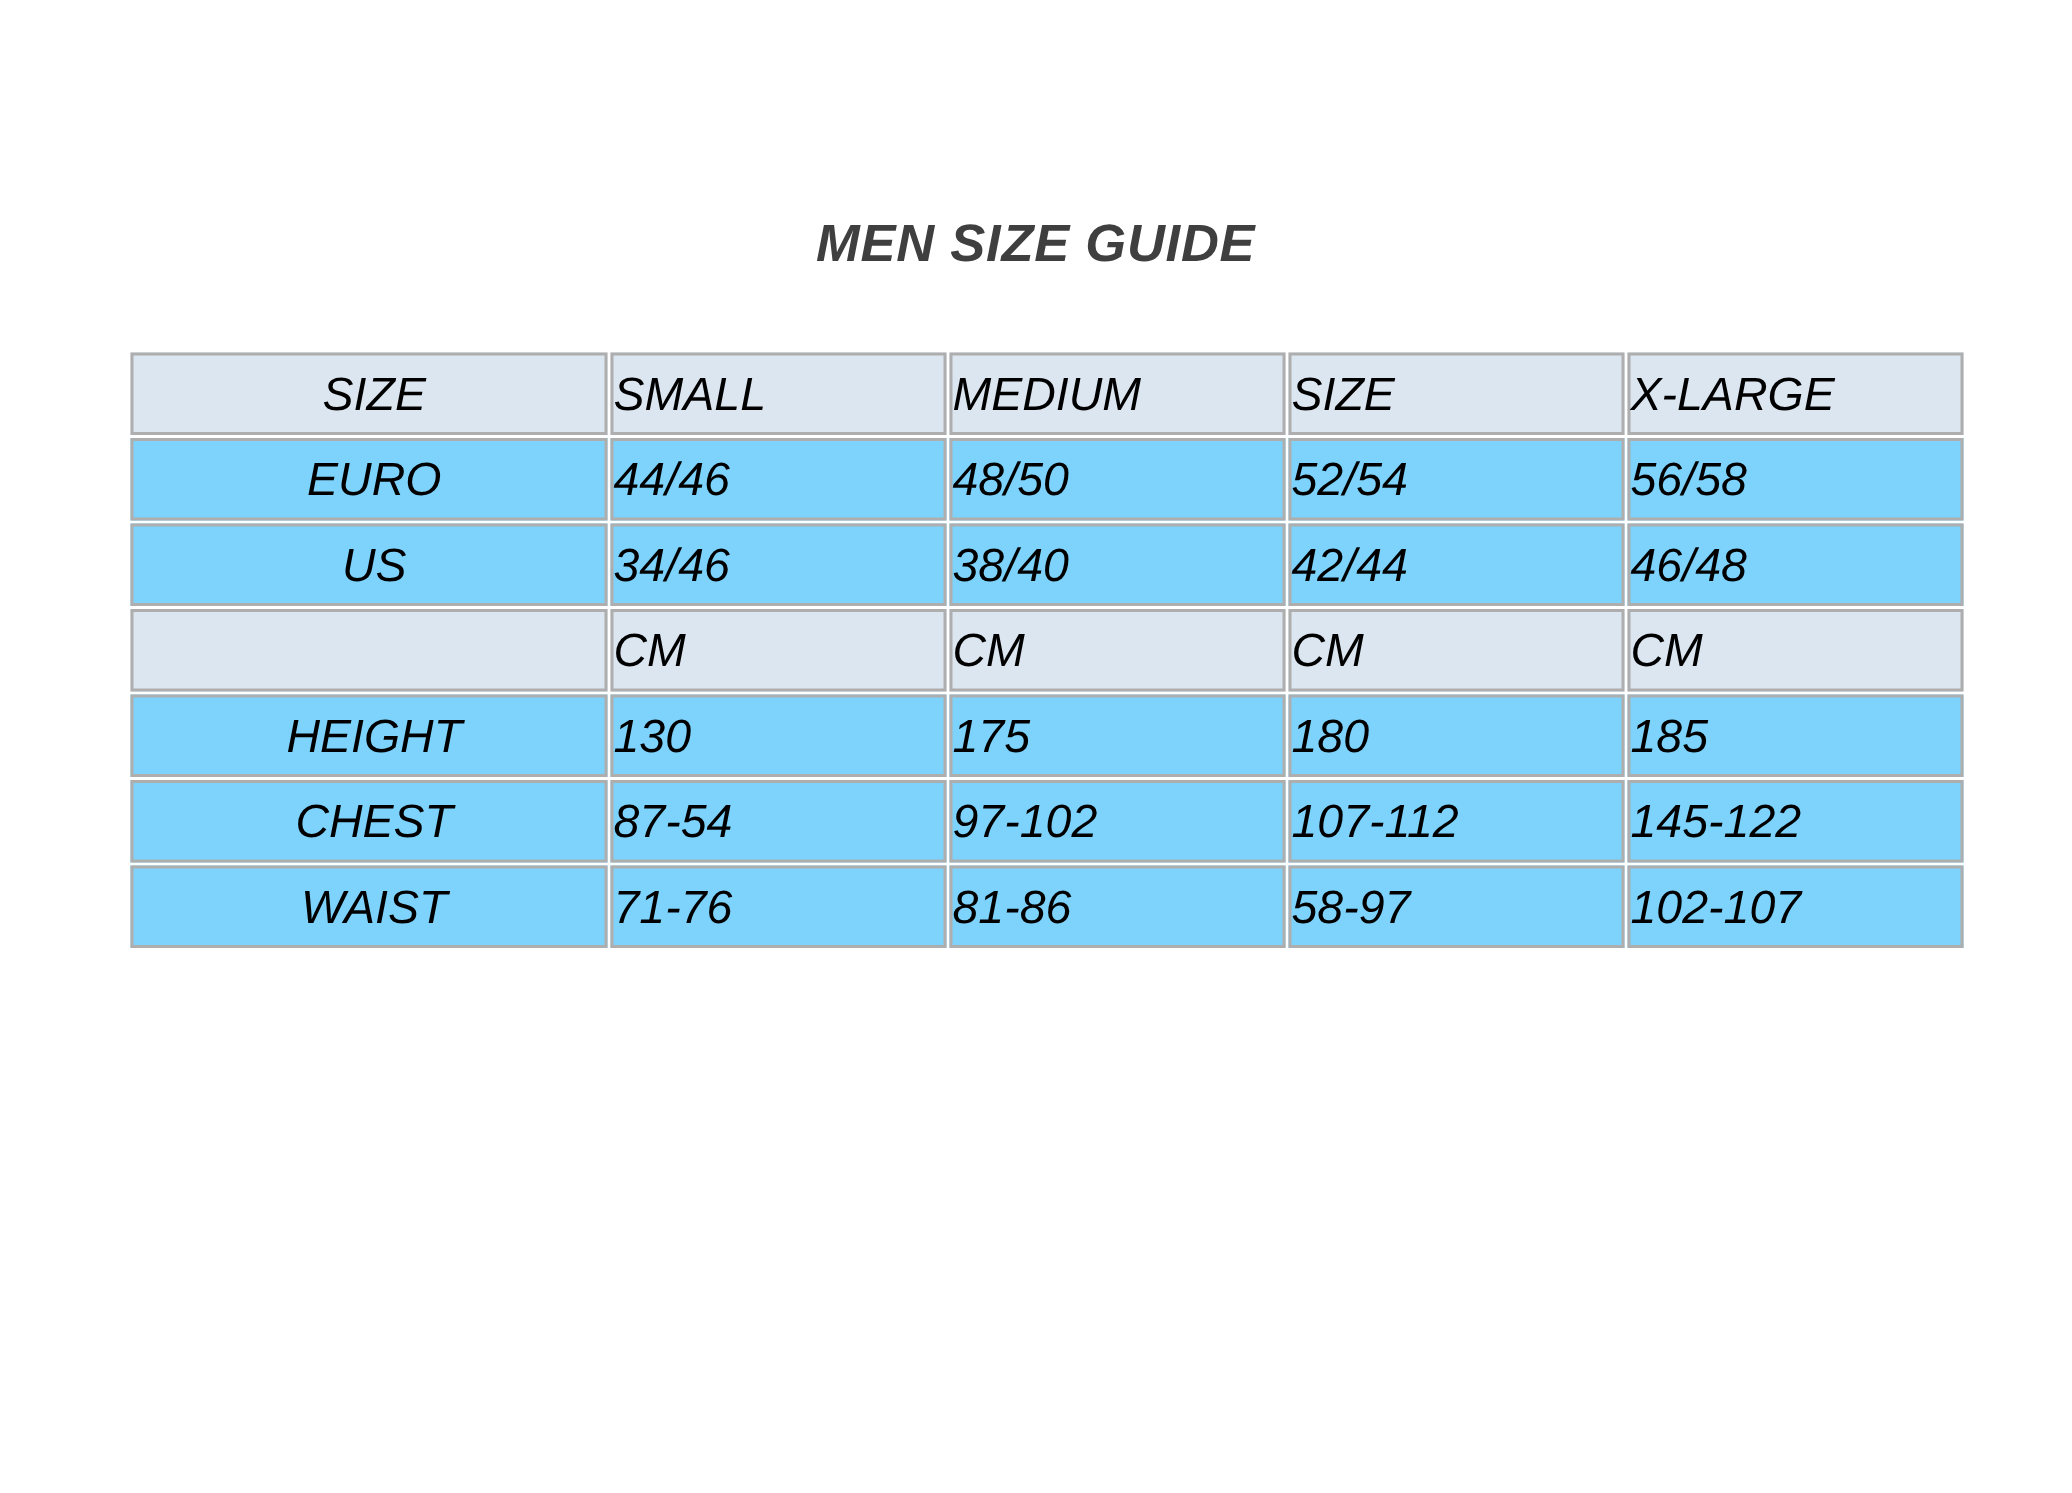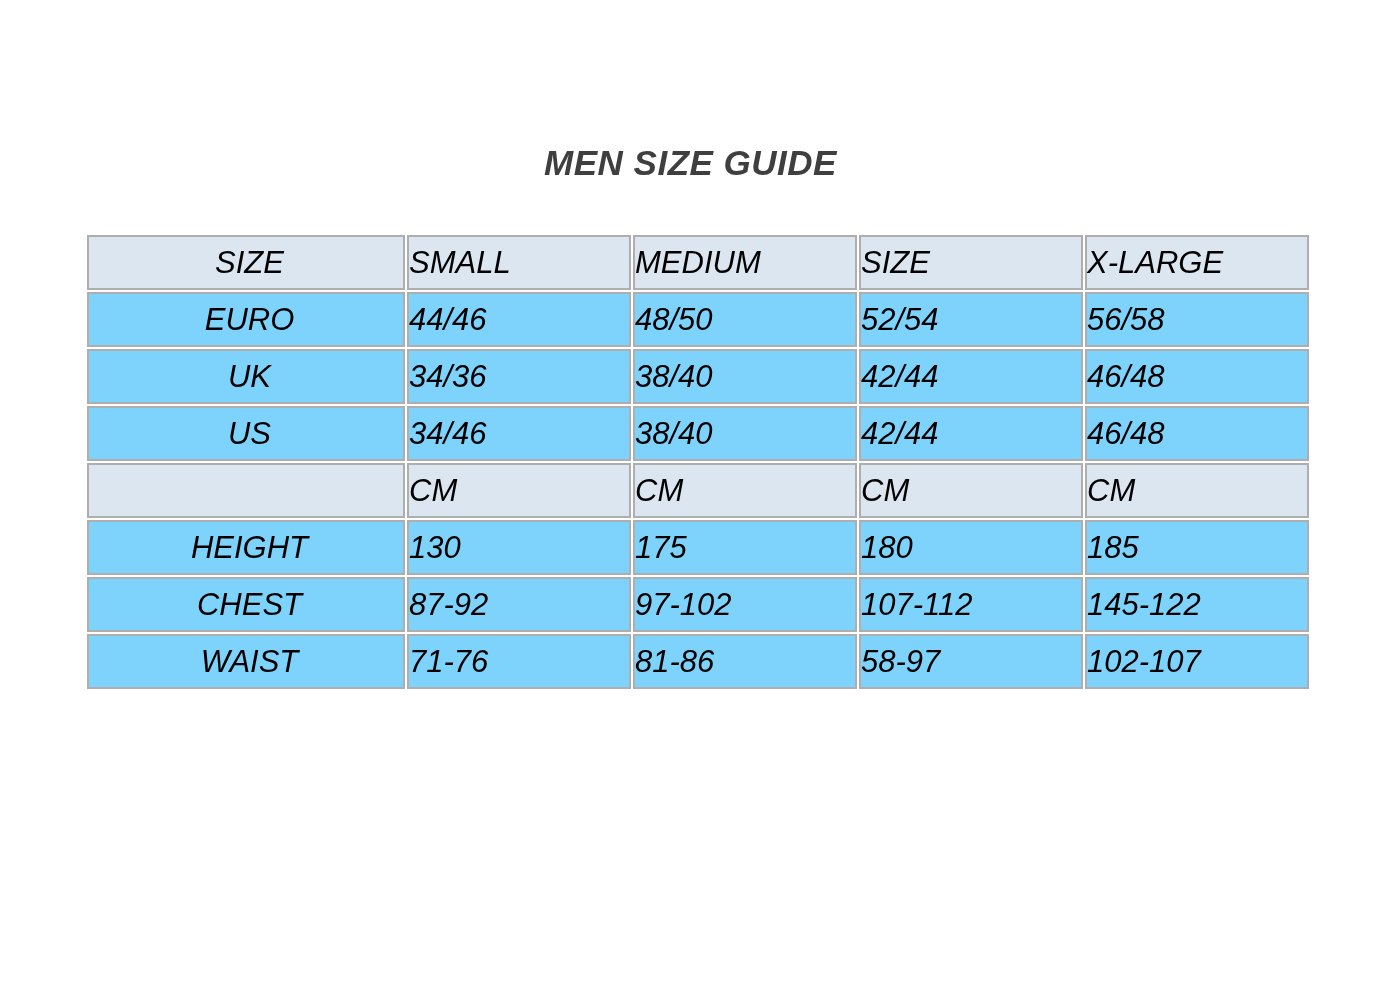--- a/index.html
+++ b/index.html
@@ -91,27 +91,20 @@
     </thead>
     <tbody>
         <tr>
           <td class="label-cell">EURO</td>
           <td class="value-cell">44/46</td>
           <td class="value-cell">48/50</td>
           <td class="value-cell">52/54</td>
           <td class="value-cell">56/58</td>
         </tr>
         <tr>
-          <td class="label-cell">UK</td>
-          <td class="value-cell">34/36</td>
-          <td class="value-cell">38/40</td>
-          <td class="value-cell">42/44</td>
-          <td class="value-cell">46/48</td>
-        </tr>
-        <tr>
           <td class="label-cell">US</td>
           <td class="value-cell">34/46</td>
           <td class="value-cell">38/40</td>
           <td class="value-cell">42/44</td>
           <td class="value-cell">46/48</td>
         </tr>
         <tr class="highlight">
           <td class="label-cell"></td>
           <td class="value-cell">CM</td>
           <td class="value-cell">CM</td>
@@ -120,21 +113,21 @@
         </tr>
         <tr>
           <td class="label-cell">HEIGHT</td>
           <td class="value-cell">130</td>
           <td class="value-cell">175</td>
           <td class="value-cell">180</td>
           <td class="value-cell">185</td>
         </tr>
         <tr>
           <td class="label-cell">CHEST</td>
-          <td class="value-cell">87-92</td>
+          <td class="value-cell">87-54</td>
           <td class="value-cell">97-102</td>
           <td class="value-cell">107-112</td>
           <td class="value-cell">145-122</td>
         </tr>
         <tr>
           <td class="label-cell">WAIST</td>
           <td class="value-cell">71-76</td>
           <td class="value-cell">81-86</td>
           <td class="value-cell">58-97</td>
           <td class="value-cell">102-107</td>

